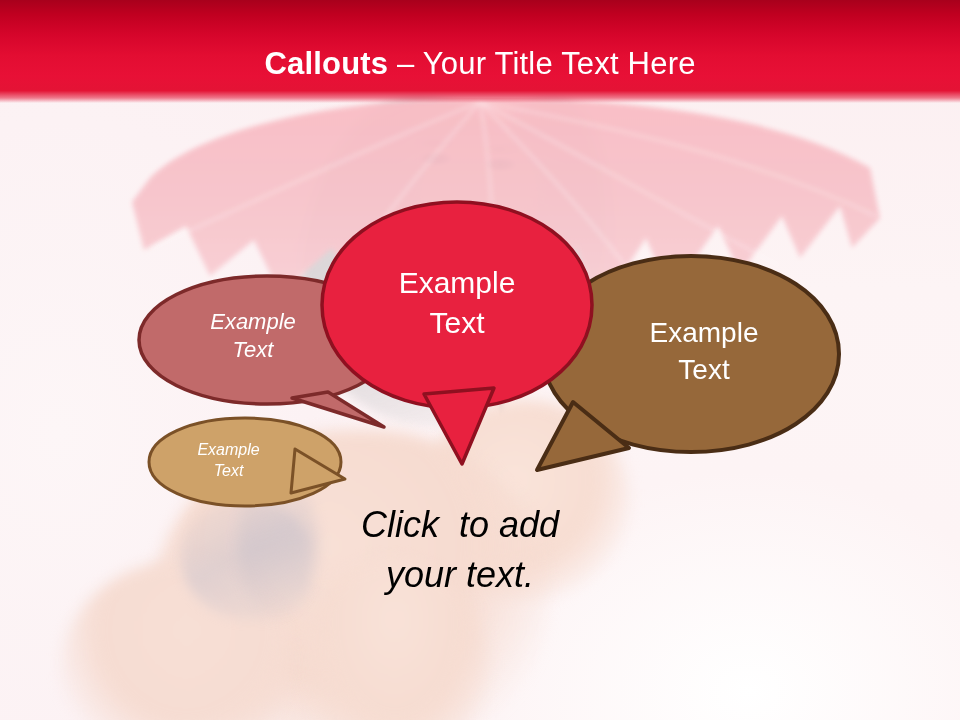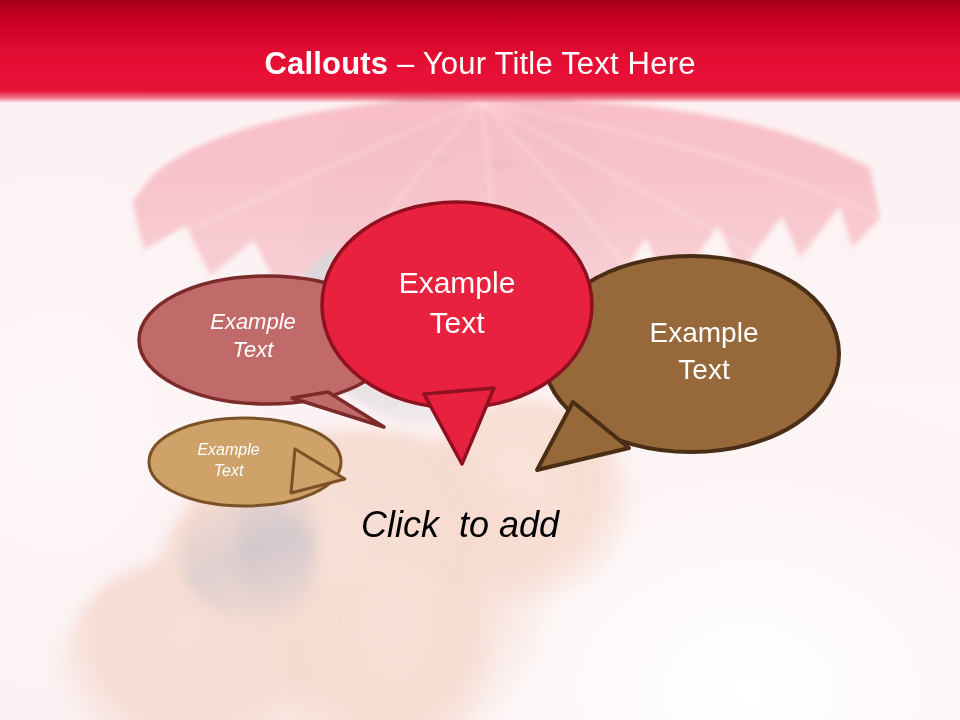--- a/index.html
+++ b/index.html
@@ -364,15 +364,16 @@
       <path d="M 106,196 L 144,266 L 176,190 Z" fill="#e8213f" stroke="#8f1020" stroke-width="3.5" stroke-linejoin="round"></path>
     </svg>
     <div class="label">
       <span>Example</span>
       <span>Text</span>
     </div>
   </div>
 
   <div class="click-text">
     <span>Click  to add</span>
+    <span>your text.</span>
   </div>
 
 </div>
 
 </body></html>

